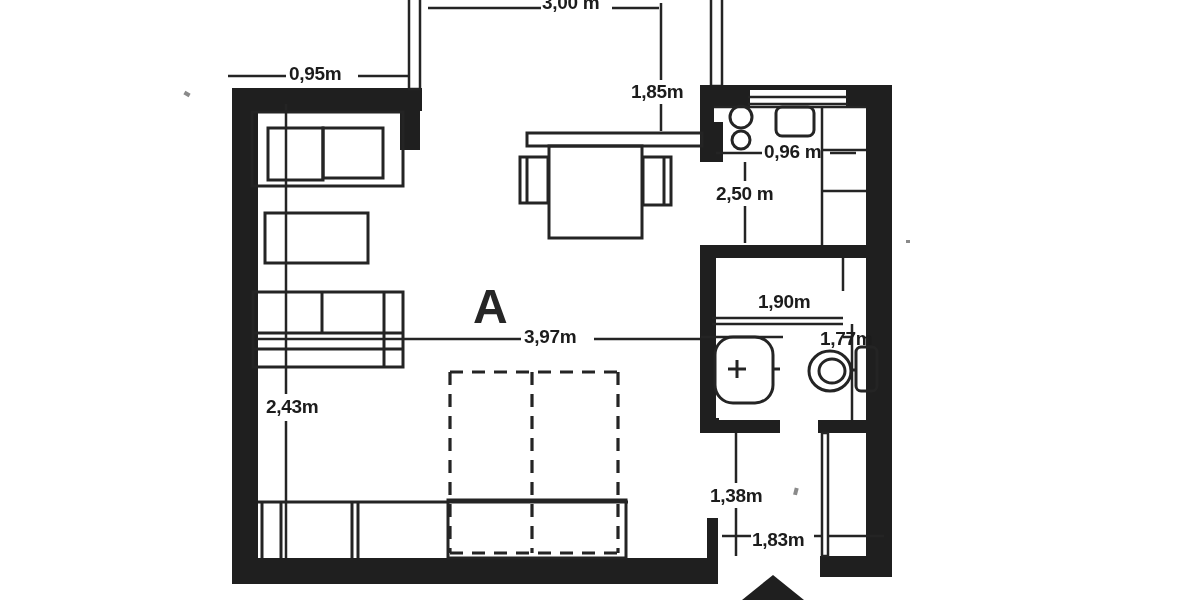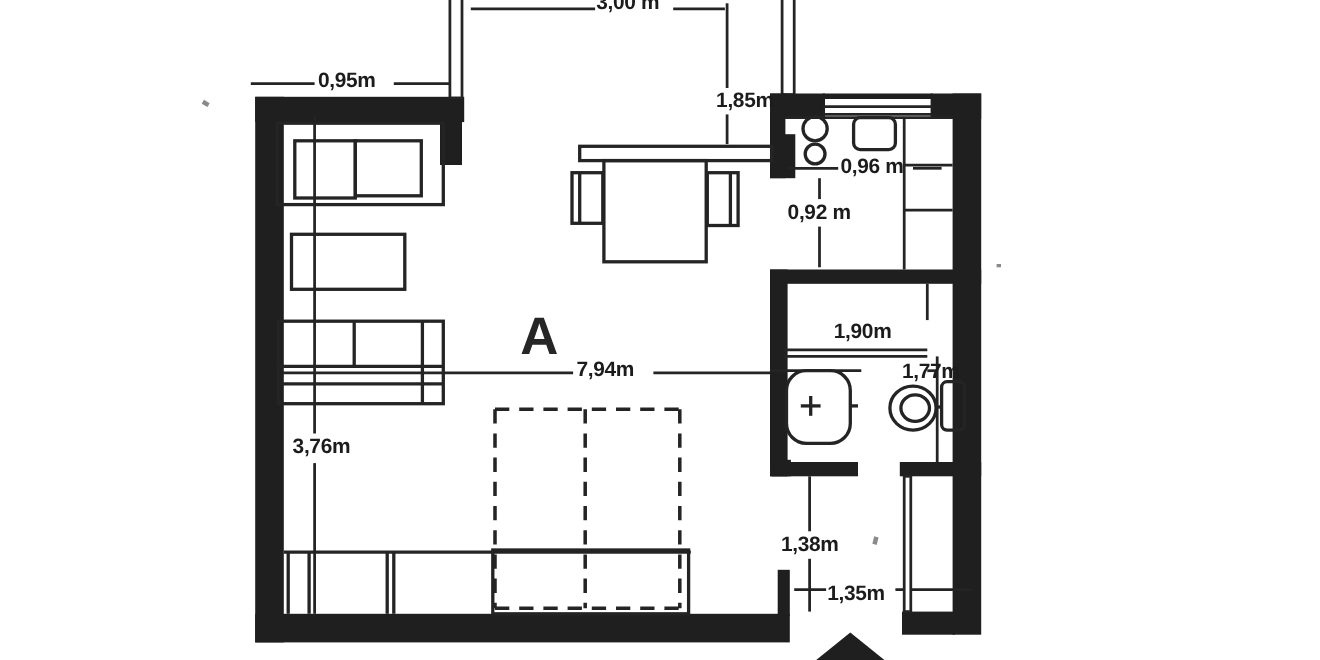--- a/index.html
+++ b/index.html
@@ -137,23 +137,23 @@
 
     <g>
       <rect class="speck" x="184" y="92" width="6" height="4" transform="rotate(30 187 94)"></rect>
       <rect class="speck" x="794" y="488" width="4" height="7" transform="rotate(14 796 491)"></rect>
       <rect class="speck" x="906" y="240" width="4" height="3"></rect>
     </g>
   </svg>
 
   <div class="lbl" style="left:542px;top:-7px;">3,00 m</div>
   <div class="lbl" style="left:289px;top:64px;">0,95m</div>
-  <div class="lbl" style="left:651px;top:82px;">1,85m</div>
+  <div class="lbl" style="left:631px;top:82px;">1,85m</div>
   <div class="lbl" style="left:764px;top:142px;">0,96 m</div>
-  <div class="lbl" style="left:716px;top:184px;">0,92 m</div>
+  <div class="lbl" style="left:716px;top:184px;">2,50 m</div>
   <div class="lbl" style="left:758px;top:292px;">1,90m</div>
   <div class="lbl" style="left:820px;top:329px;">1,77m</div>
-  <div class="lbl" style="left:524px;top:327px;">7,94m</div>
-  <div class="lbl" style="left:266px;top:397px;">3,76m</div>
+  <div class="lbl" style="left:524px;top:327px;">3,97m</div>
+  <div class="lbl" style="left:266px;top:397px;">2,43m</div>
   <div class="lbl" style="left:710px;top:486px;text-align:right;">1,38m</div>
-  <div class="lbl" style="left:752px;top:530px;">1,35m</div>
+  <div class="lbl" style="left:752px;top:530px;">1,83m</div>
   <div class="room-lbl" style="left:473px;top:283px;">A</div>
 </div>
 
 </body></html>

